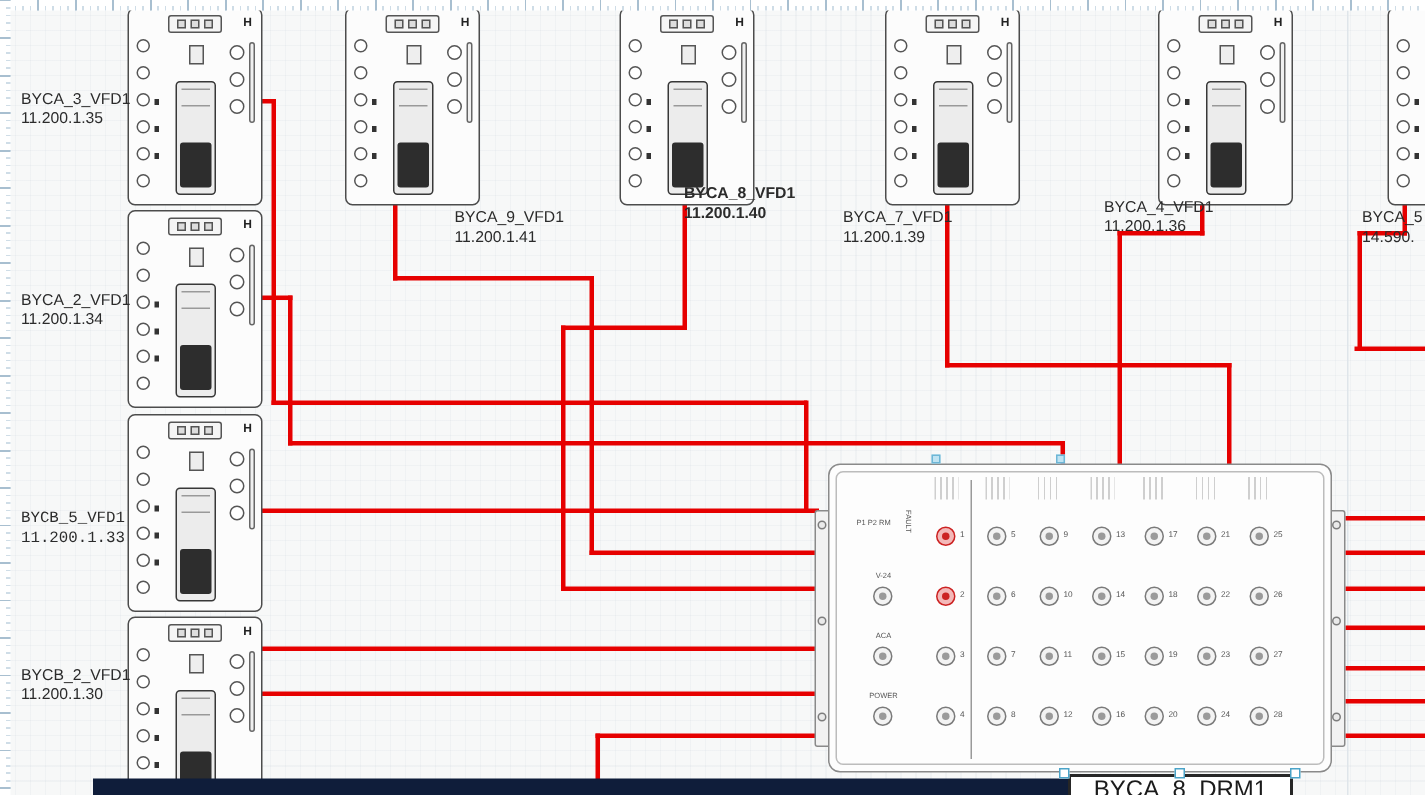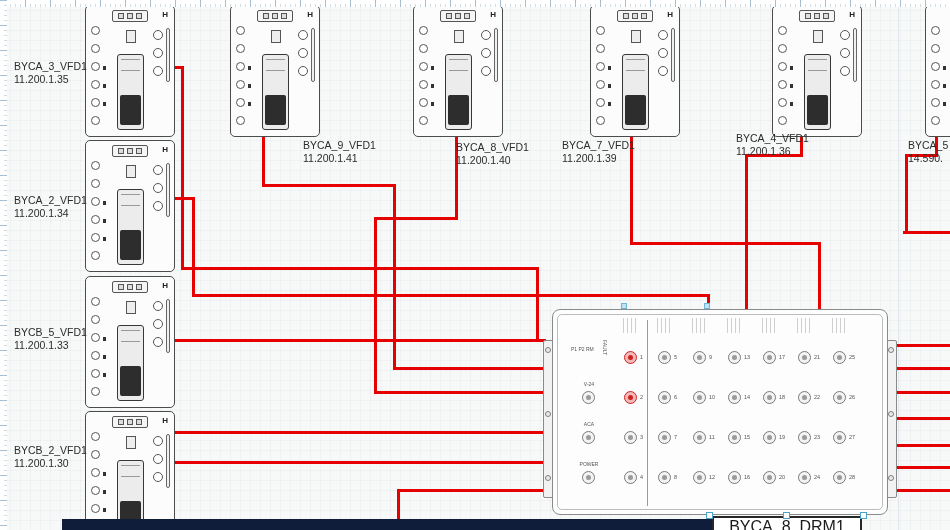--- a/index.html
+++ b/index.html
@@ -203,21 +203,21 @@
         </div>
     <div class="vfd-ic"></div>
     <div class="vfd-mod"></div>
     <div class="vfd-rbar"></div>
     <div class="vfd-rports">
           <i></i>
           <i></i>
           <i></i>
         </div>
   </div>
-      <div class="dev-label" style="left: 14px; top: 326px;">
+      <div class="dev-label" style="left: 14px; top: 340px; font-family: Liberation Mono, monospace;">
         <div>BYCB_5_VFD1</div>
         <div>11.200.1.33</div>
       </div>
       <div class="vfd" style="left: 85px; top: 411px;">
     <div class="vfd-topconn">
           <i></i>
           <i></i>
           <i></i>
         </div>
     <div class="vfd-h">H</div>
@@ -302,21 +302,21 @@
         </div>
     <div class="vfd-ic"></div>
     <div class="vfd-mod"></div>
     <div class="vfd-rbar"></div>
     <div class="vfd-rports">
           <i></i>
           <i></i>
           <i></i>
         </div>
   </div>
-      <div class="dev-label" style="left: 456px; top: 141px;">
+      <div class="dev-label" style="left: 456px; top: 123px; font-weight: bold;">
         <div>BYCA_8_VFD1</div>
         <div>11.200.1.40</div>
       </div>
       <div class="vfd" style="left: 590px; top: 5px;">
     <div class="vfd-topconn">
           <i></i>
           <i></i>
           <i></i>
         </div>
     <div class="vfd-h">H</div>

